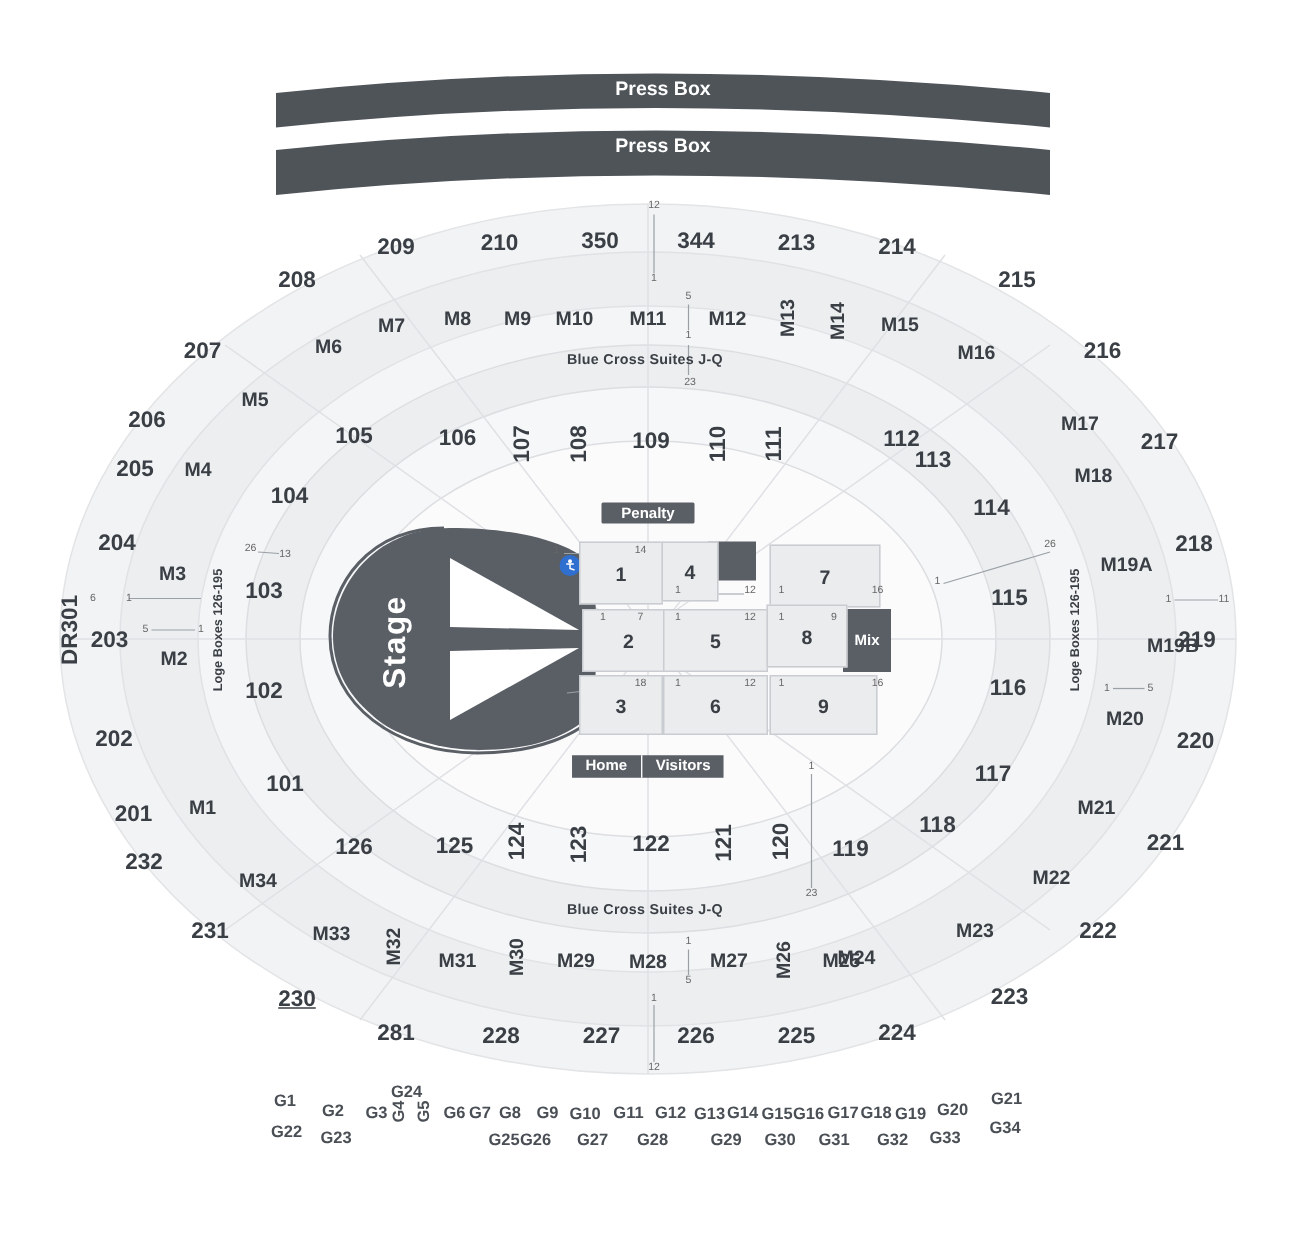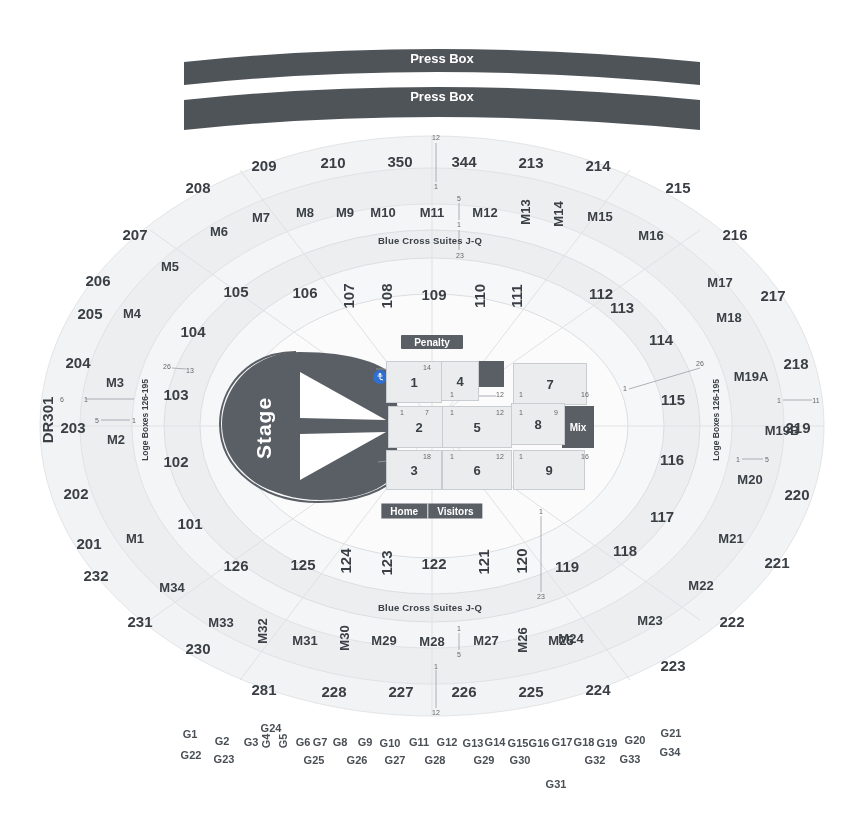--- a/index.html
+++ b/index.html
@@ -166,21 +166,21 @@
       <div class="lbl secbig" style="left: 796px; top: 363px;">218</div>
       <div class="lbl secbig" style="left: 73px; top: 427px;">203</div>
       <div class="lbl secbig" style="left: 798px; top: 427px;">219</div>
       <div class="lbl secbig" style="left: 76px; top: 493px;">202</div>
       <div class="lbl secbig" style="left: 797px; top: 494px;">220</div>
       <div class="lbl secbig" style="left: 89px; top: 543px;">201</div>
       <div class="lbl secbig" style="left: 777px; top: 562px;">221</div>
       <div class="lbl secbig" style="left: 96px; top: 575px;">232</div>
       <div class="lbl secbig" style="left: 732px; top: 621px;">222</div>
       <div class="lbl secbig" style="left: 140px; top: 621px;">231</div>
-      <div class="lbl secbig" style="left: 198px; top: 648px;">230</div>
+      <div class="lbl secbig" style="left: 198px; top: 666px; text-decoration: underline;">230</div>
       <div class="lbl secbig" style="left: 673px; top: 665px;">223</div>
       <div class="lbl secbig" style="left: 264px; top: 689px;">281</div>
       <div class="lbl secbig" style="left: 334px; top: 691px;">228</div>
       <div class="lbl secbig" style="left: 401px; top: 691px;">227</div>
       <div class="lbl secbig" style="left: 464px; top: 691px;">226</div>
       <div class="lbl secbig" style="left: 531px; top: 691px;">225</div>
       <div class="lbl secbig" style="left: 598px; top: 689px;">224</div>
       <div class="lbl secbig rot90" style="left: 47px; top: 420px;">DR301</div>
     </div>
   <div id="lower-sections">
@@ -254,37 +254,37 @@
       <div class="lbl g" style="left: 222px; top: 741px;">G2</div>
       <div class="lbl g" style="left: 224px; top: 759px;">G23</div>
       <div class="lbl g" style="left: 251px; top: 742px;">G3</div>
       <div class="lbl g rot90" style="left: 266px; top: 741px;">G4</div>
       <div class="lbl g rot90" style="left: 283px; top: 741px;">G5</div>
       <div class="lbl g" style="left: 271px; top: 728px;">G24</div>
       <div class="lbl g" style="left: 303px; top: 742px;">G6</div>
       <div class="lbl g" style="left: 320px; top: 742px;">G7</div>
       <div class="lbl g" style="left: 340px; top: 742px;">G8</div>
       <div class="lbl g" style="left: 365px; top: 742px;">G9</div>
-      <div class="lbl g" style="left: 314px; top: 760px;">G25</div>
+      <div class="lbl g" style="left: 336px; top: 760px;">G25</div>
       <div class="lbl g" style="left: 357px; top: 760px;">G26</div>
       <div class="lbl g" style="left: 390px; top: 743px;">G10</div>
       <div class="lbl g" style="left: 419px; top: 742px;">G11</div>
       <div class="lbl g" style="left: 447px; top: 742px;">G12</div>
       <div class="lbl g" style="left: 395px; top: 760px;">G27</div>
       <div class="lbl g" style="left: 435px; top: 760px;">G28</div>
       <div class="lbl g" style="left: 473px; top: 743px;">G13</div>
       <div class="lbl g" style="left: 495px; top: 742px;">G14</div>
       <div class="lbl g" style="left: 518px; top: 743px;">G15</div>
       <div class="lbl g" style="left: 539px; top: 743px;">G16</div>
       <div class="lbl g" style="left: 484px; top: 760px;">G29</div>
       <div class="lbl g" style="left: 520px; top: 760px;">G30</div>
       <div class="lbl g" style="left: 562px; top: 742px;">G17</div>
       <div class="lbl g" style="left: 584px; top: 742px;">G18</div>
       <div class="lbl g" style="left: 607px; top: 743px;">G19</div>
-      <div class="lbl g" style="left: 556px; top: 760px; margin-top: 24px;">G31</div>
+      <div class="lbl g" style="left: 556px; top: 760px;">G31</div>
       <div class="lbl g" style="left: 595px; top: 760px;">G32</div>
       <div class="lbl g" style="left: 635px; top: 740px;">G20</div>
       <div class="lbl g" style="left: 630px; top: 759px;">G33</div>
       <div class="lbl g" style="left: 671px; top: 733px;">G21</div>
       <div class="lbl g" style="left: 670px; top: 752px;">G34</div>
     </div>
   <div id="row-markers">
       <div class="lbl tiny" style="left: 436px; top: 137px;">12</div>
       <div class="lbl tiny" style="left: 436px; top: 186px;">1</div>
       <div class="lbl tiny" style="left: 459px; top: 198px;">5</div>

